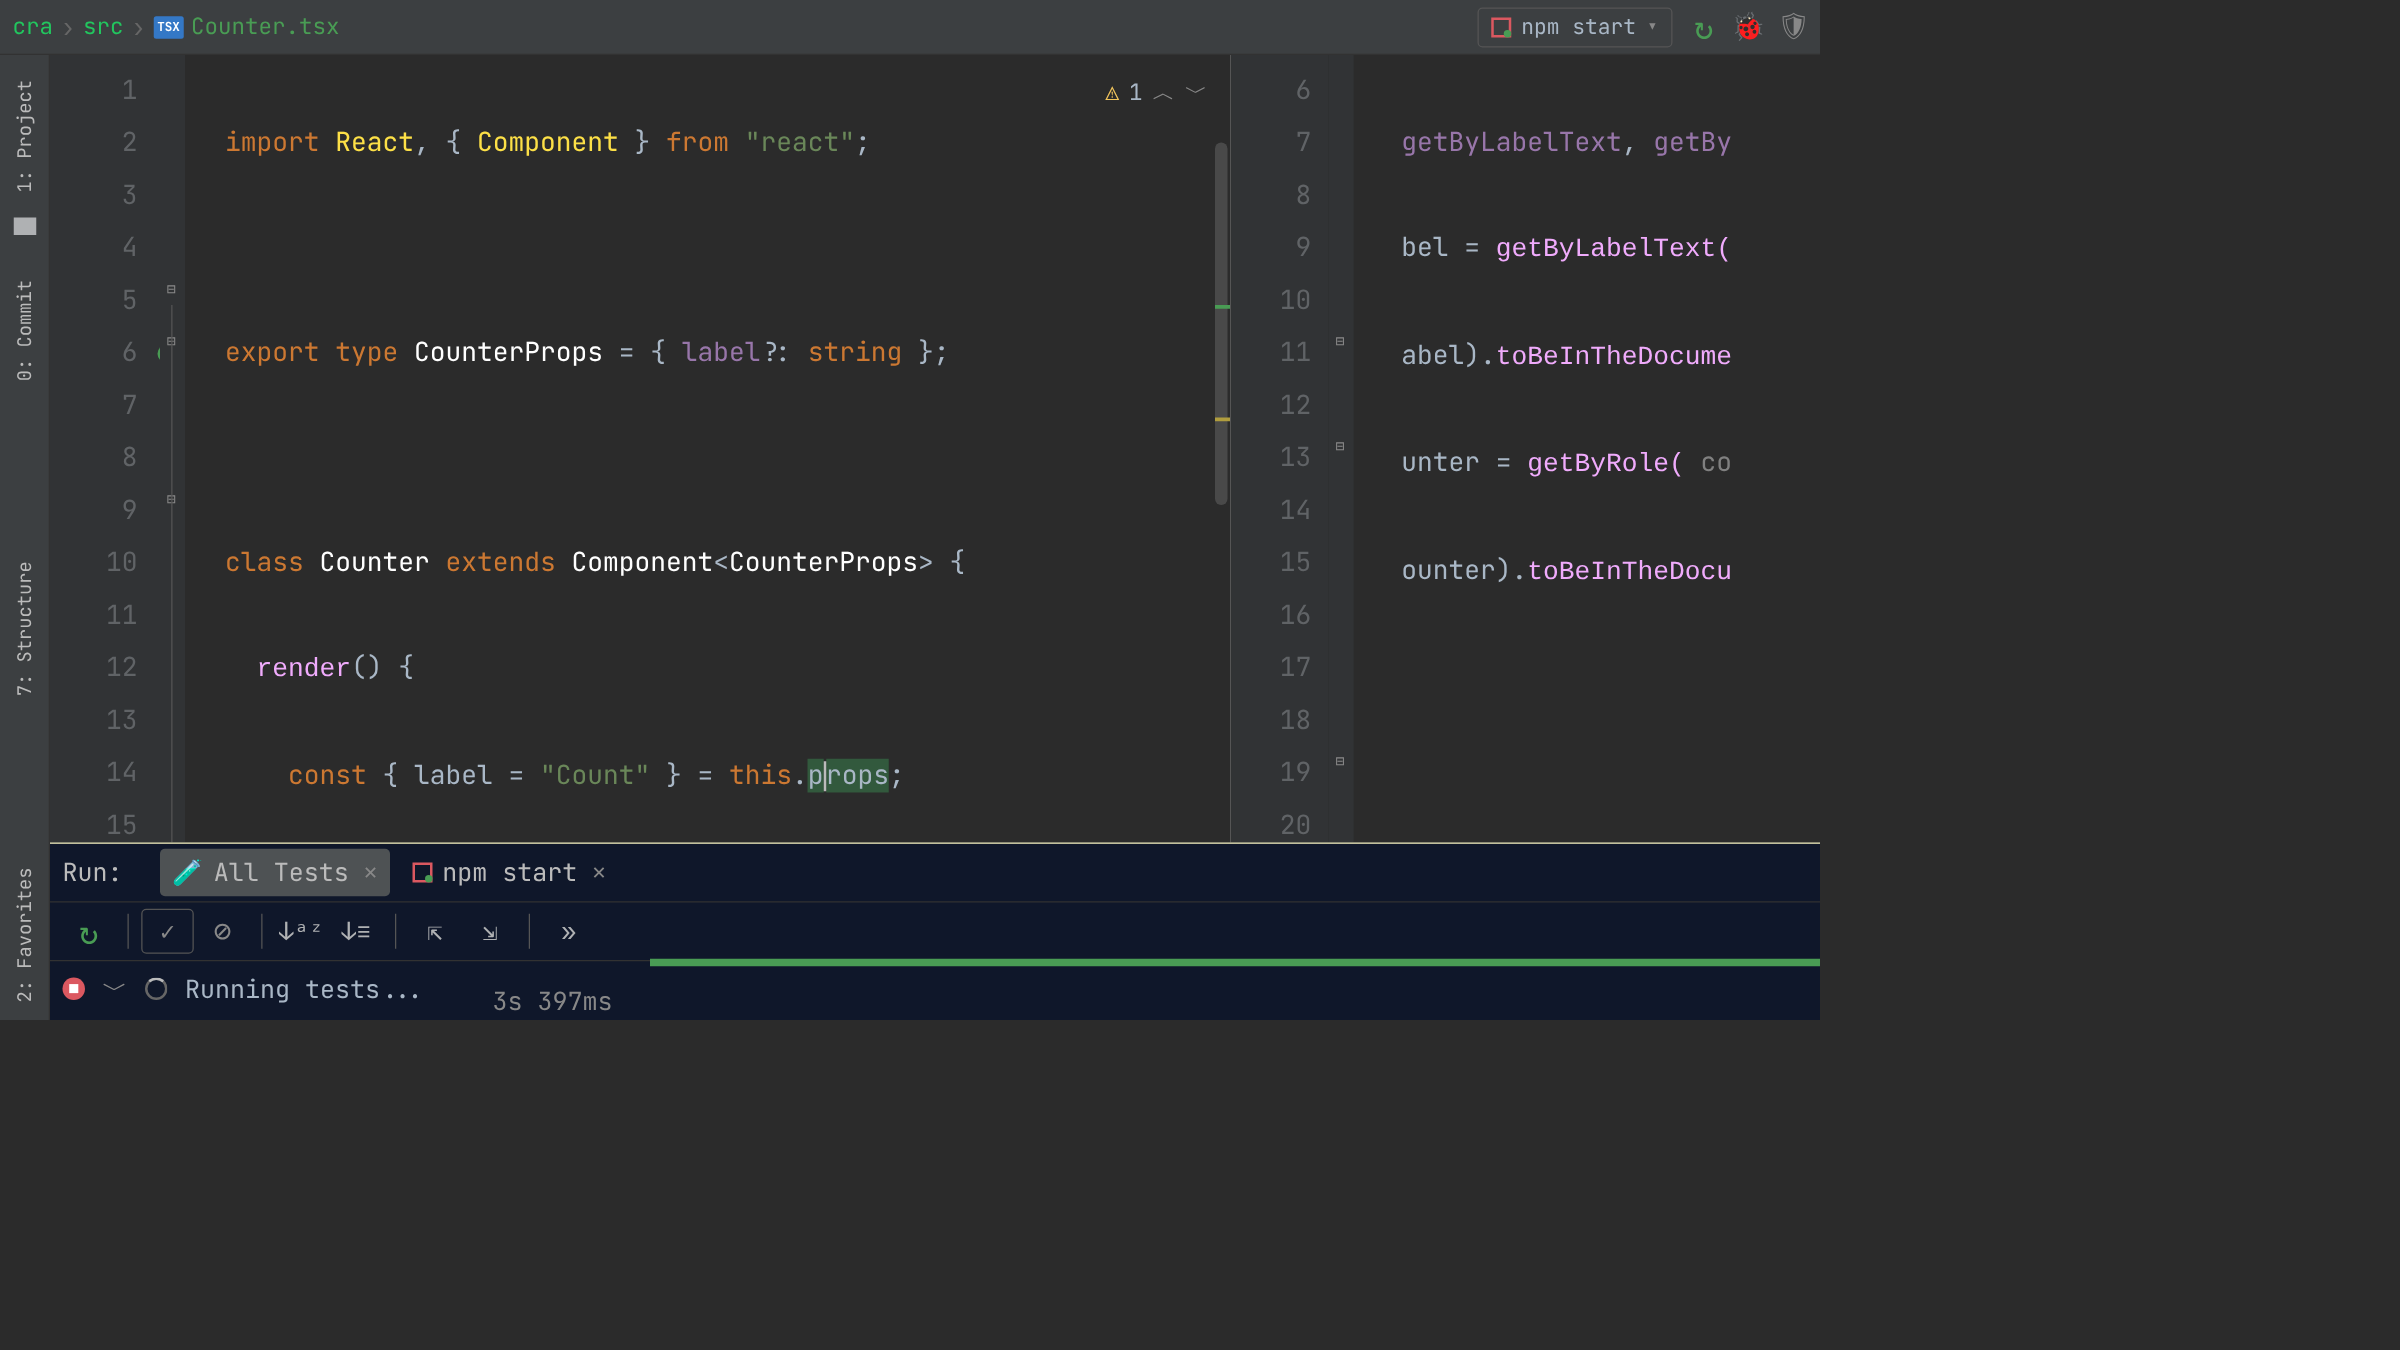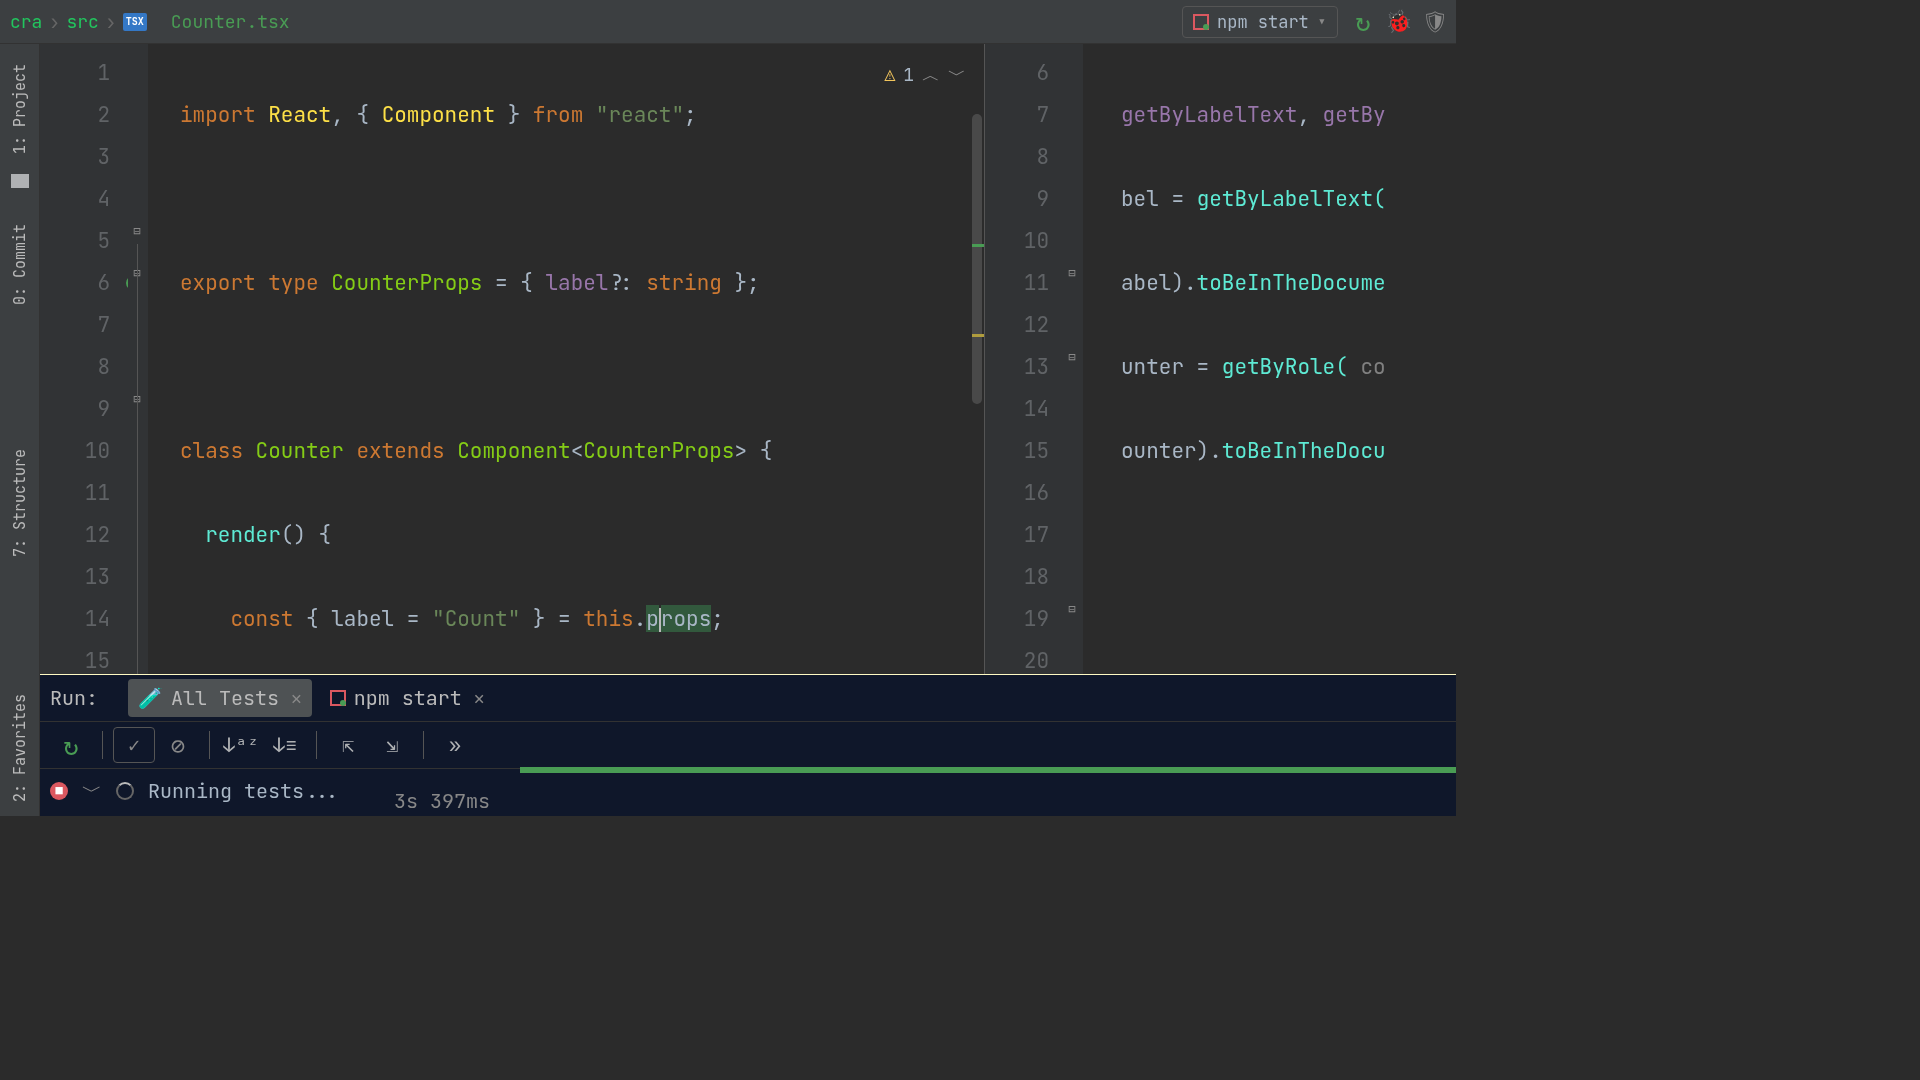--- a/index.html
+++ b/index.html
@@ -32,21 +32,21 @@
 }
 .breadcrumb-sep {
   color: #666;
   font-size: 20px;
 }
 .breadcrumb-item { color: #22c55e; }
 .breadcrumb-file {
   color: #499c54;
   display: flex;
   align-items: center;
-  gap: 24px;
+  gap: 6px;
 }
 .file-icon {
   width: 24px;
   height: 18px;
   background: #3478c6;
   border-radius: 2px;
   font-size: 10px;
   display: flex;
   align-items: center;
   justify-content: center;
@@ -182,23 +182,23 @@
   flex: 1;
   padding-top: 8px;
   padding-left: 32px;
   line-height: 42px;
   position: relative;
   overflow: hidden;
   white-space: pre;
 }
 
 .kw { color: #cc7832; }
-.ty { color: #84cc16; margin-top: 15px; }
+.ty { color: #ffffff; margin-top: 15px; }
 .st { color: #6a8759; }
-.fn { color: #5eead4; }
+.fn { color: #f0abfc; font-family: Liberation Mono, monospace; }
 .cm { color: #808080; }
 .prop { color: #9876aa; }
 .imp { color: #fde047; }
 
 .cursor-caret {
   display: inline-block;
   width: 2px;
   height: 24px;
   background: #bbbbbb;
   vertical-align: middle;

